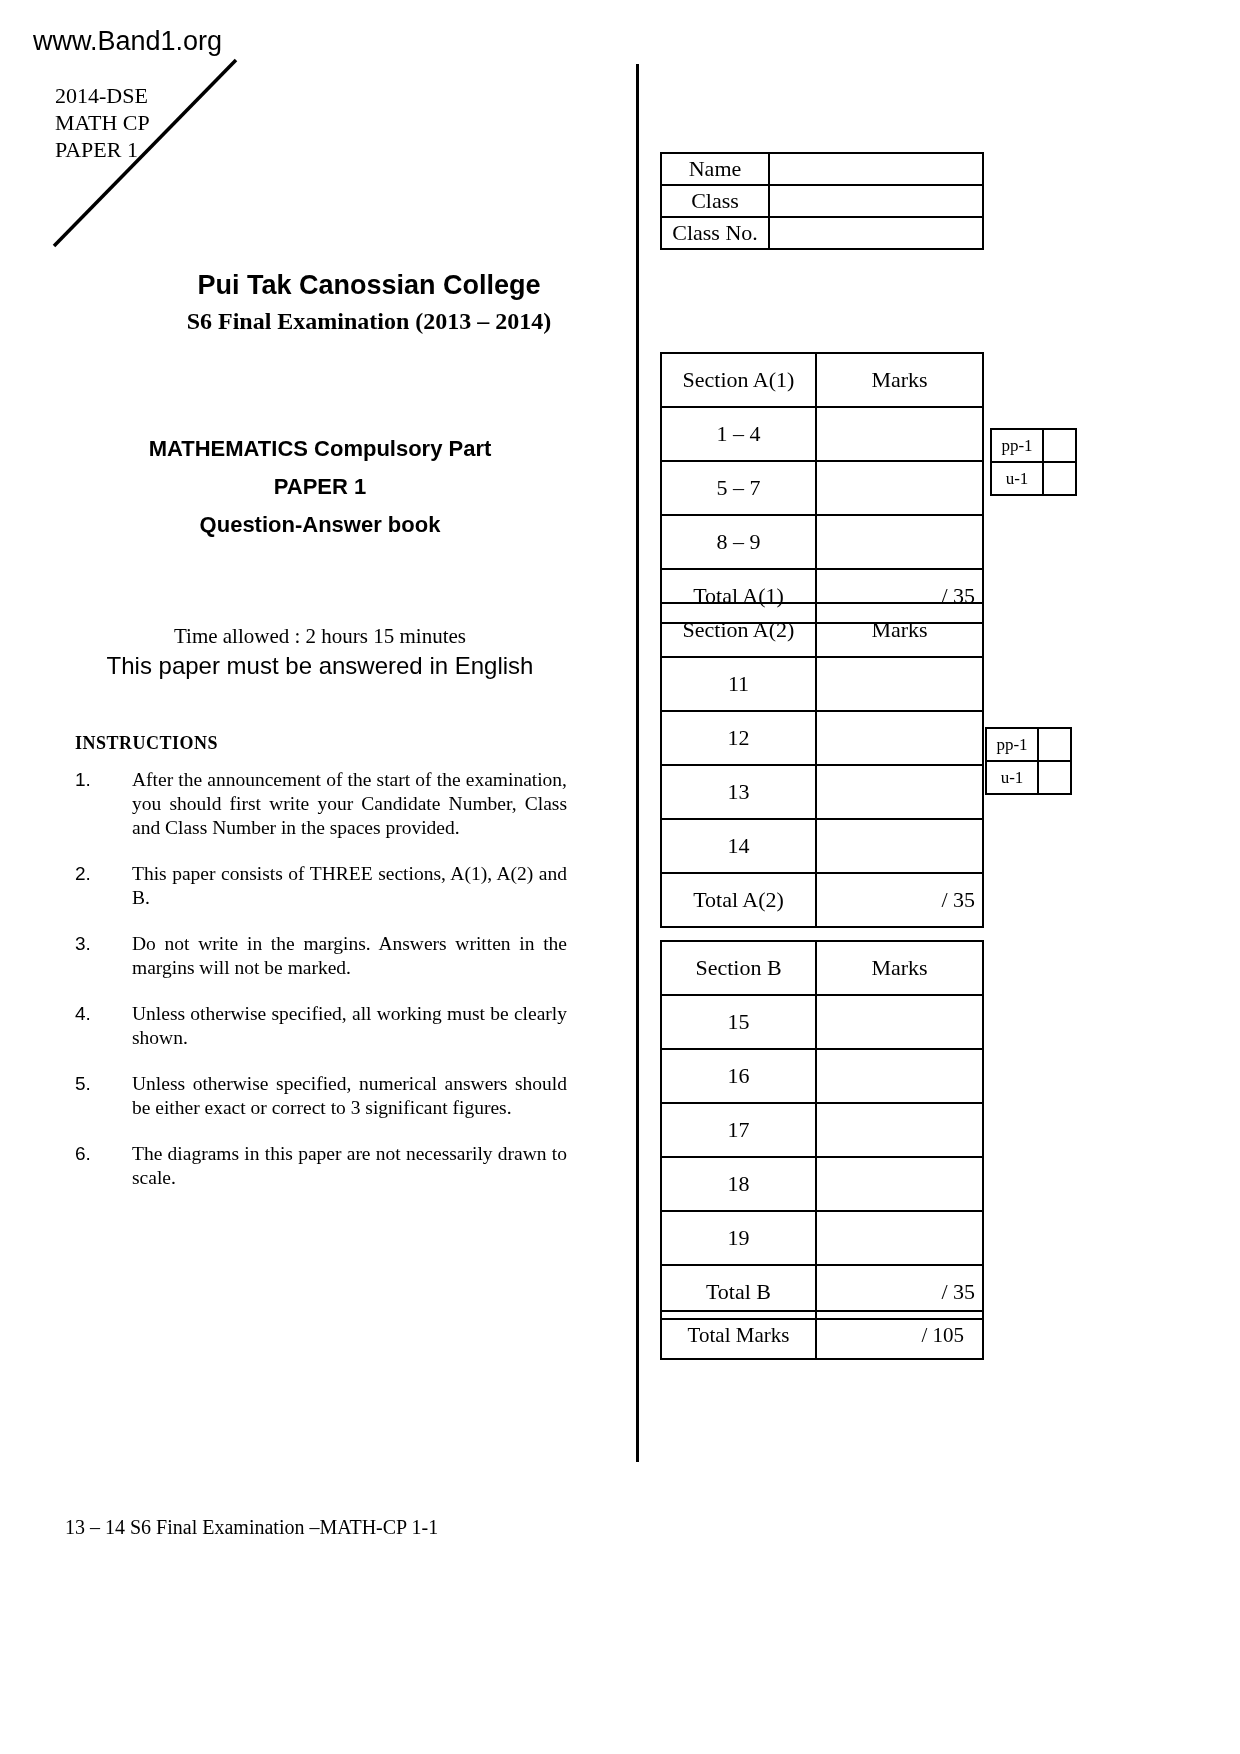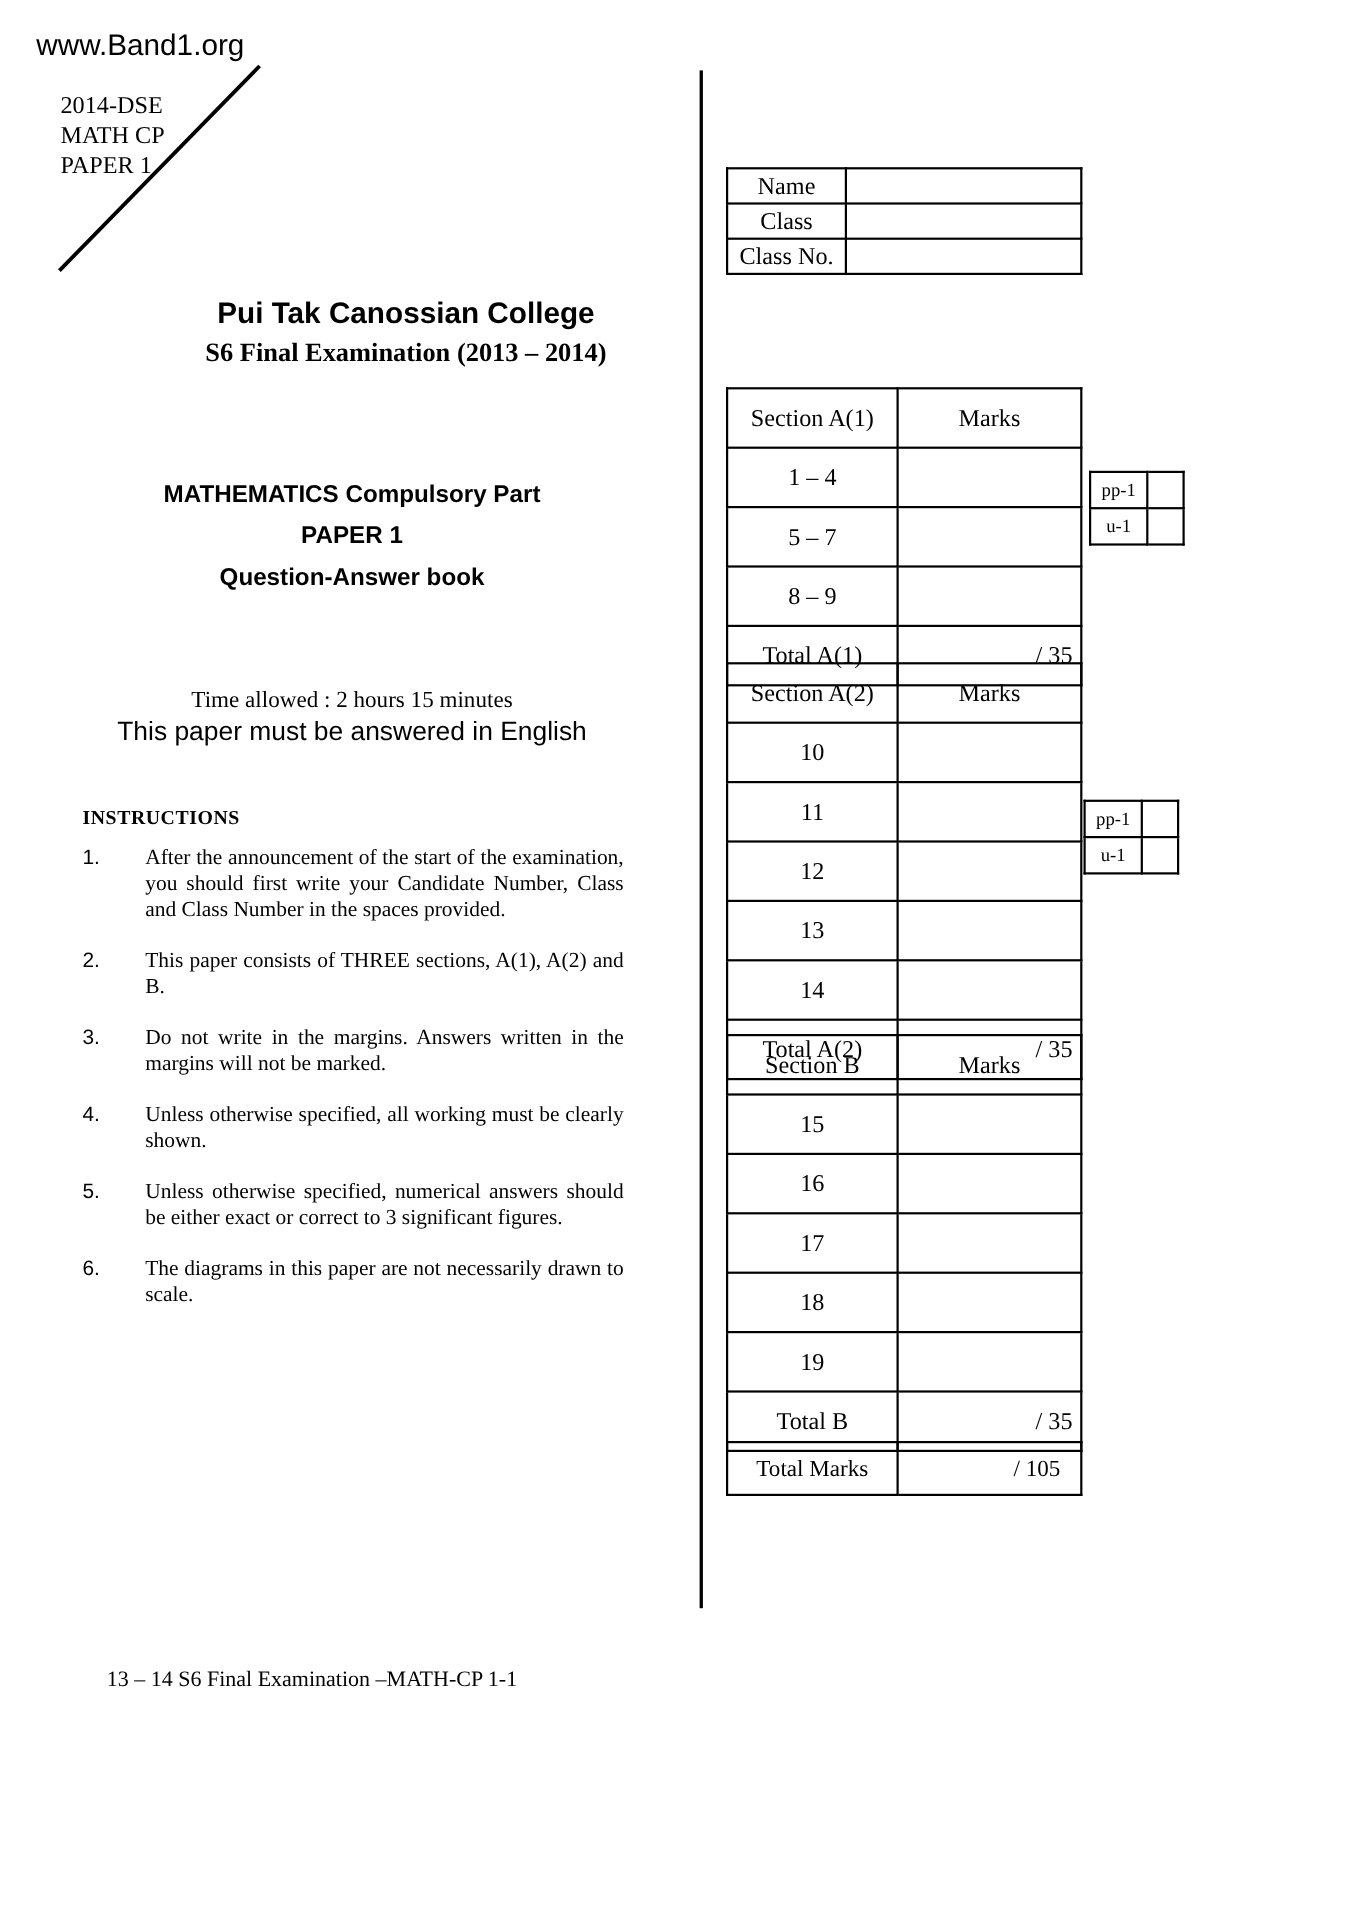--- a/index.html
+++ b/index.html
@@ -75,21 +75,21 @@
   .tbl-total td.score { text-align: right; padding-right: 18px; border-radius: 18px; }
 
   
   .checker { font-size: 17px; }
   .checker td { border: 2px solid #000; height: 33px; text-align: center; padding: 0; }
   .checker .cl { width: 52px; }
   .checker .cb { width: 33px; }
   .box1 { left: 990px; top: 428px; }
   .box2 { left: 985px; top: 727px; }
 
-  .footer { left: 65px; top: 1516px; font-size: 20px; margin-left: 32px; }
+  .footer { left: 65px; top: 1516px; font-size: 20px; }
 </style>
 </head>
 <body>
 
 <div class="abs watermark">www.Band1.org</div>
 
 <svg class="abs corner-slash" width="200" height="200" viewBox="0 0 200 200">
   <line x1="190" y1="4" x2="8" y2="190" stroke="#000" stroke-width="3.5"></line>
 </svg>
 <div class="abs corner-label">
@@ -199,24 +199,20 @@
 </tbody>
   </table>
 
 <table class="abs doc-table marks-table tbl-a2">
   <tbody>
       <tr>
     <td class="c1">Section A(2)</td>
     <td class="c2">Marks</td>
   </tr>
   <tr>
-    <td class="c1">10</td>
-    <td class="c2"></td>
-  </tr>
-  <tr>
     <td class="c1">11</td>
     <td class="c2"></td>
   </tr>
   <tr>
     <td class="c1">12</td>
     <td class="c2"></td>
   </tr>
   <tr>
     <td class="c1">13</td>
     <td class="c2"></td>

